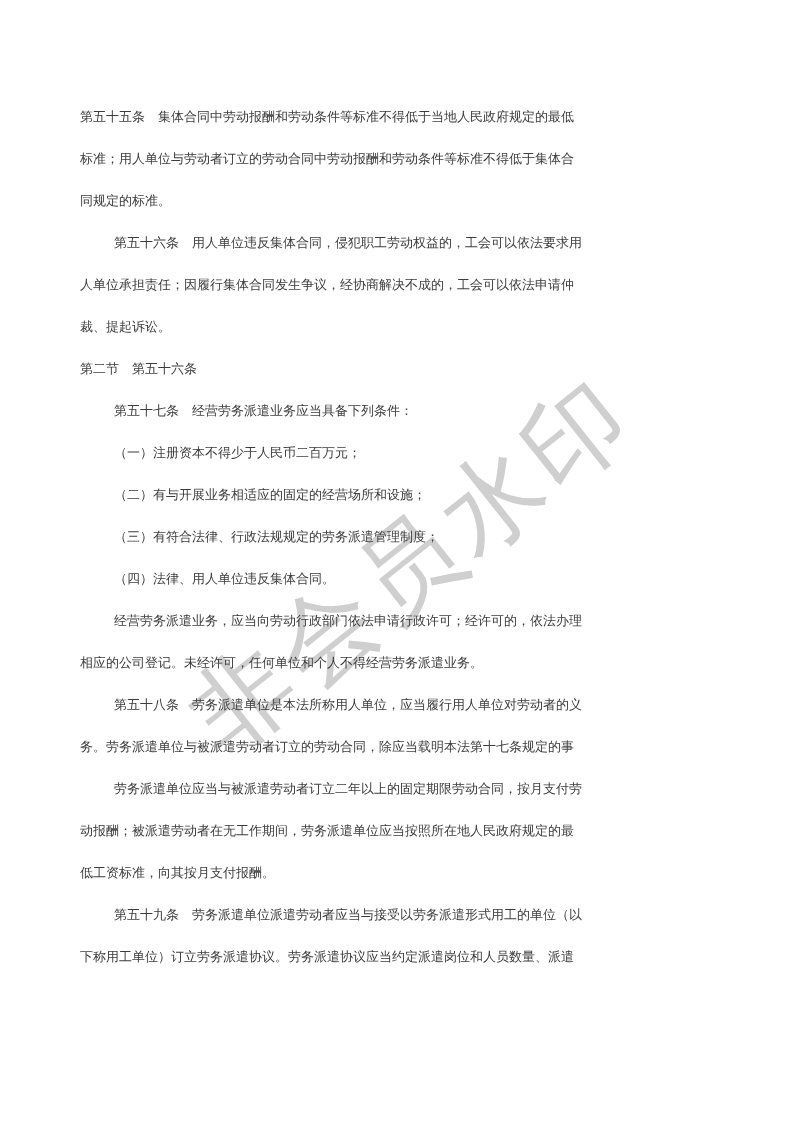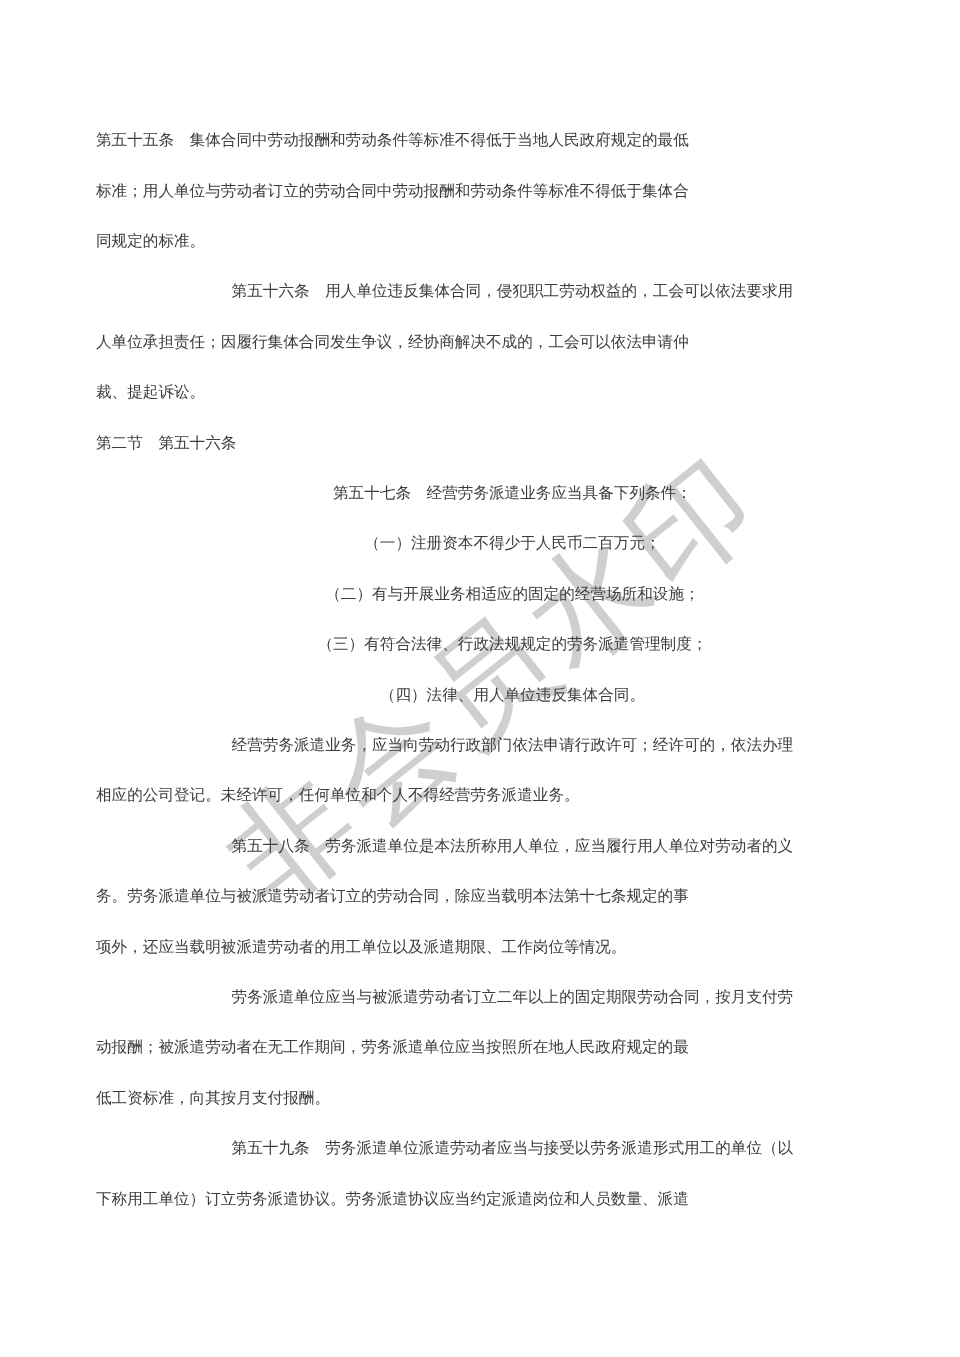--- a/index.html
+++ b/index.html
@@ -38,21 +38,20 @@
     height: 42px;
     line-height: 42px;
     font-size: 13px;
     white-space: nowrap;
     font-family: "Liberation Serif", "DejaVu Serif", serif;
     font-weight: 400;
   }
 
   .line.indent {
     padding-left: 34px; 
-    text-align: center;
   }
 </style>
 </head>
 <body>
 
 <div class="page">
   <div class="watermark" style="color: rgb(207, 207, 207); left: 412px; top: 567px; transform: translate(-50%, -50%) rotate(-38.5deg);">非会员水印</div>
   <div class="doc-body" style="color: rgb(60, 60, 60);">
       <div class="line">第五十五条　集体合同中劳动报酬和劳动条件等标准不得低于当地人民政府规定的最低</div>
       <div class="line">标准；用人单位与劳动者订立的劳动合同中劳动报酬和劳动条件等标准不得低于集体合</div>
@@ -63,20 +62,19 @@
       <div class="line">第二节　第五十六条</div>
       <div class="line indent">第五十七条　经营劳务派遣业务应当具备下列条件：</div>
       <div class="line indent">（一）注册资本不得少于人民币二百万元；</div>
       <div class="line indent">（二）有与开展业务相适应的固定的经营场所和设施；</div>
       <div class="line indent">（三）有符合法律、行政法规规定的劳务派遣管理制度；</div>
       <div class="line indent">（四）法律、用人单位违反集体合同。</div>
       <div class="line indent">经营劳务派遣业务，应当向劳动行政部门依法申请行政许可；经许可的，依法办理</div>
       <div class="line">相应的公司登记。未经许可，任何单位和个人不得经营劳务派遣业务。</div>
       <div class="line indent">第五十八条　劳务派遣单位是本法所称用人单位，应当履行用人单位对劳动者的义</div>
       <div class="line">务。劳务派遣单位与被派遣劳动者订立的劳动合同，除应当载明本法第十七条规定的事</div>
-      <div class="line">项外，还应当载明被派遣劳动者的用工单位以及派遣期限、工作岗位等情况。</div>
       <div class="line indent">劳务派遣单位应当与被派遣劳动者订立二年以上的固定期限劳动合同，按月支付劳</div>
       <div class="line">动报酬；被派遣劳动者在无工作期间，劳务派遣单位应当按照所在地人民政府规定的最</div>
       <div class="line">低工资标准，向其按月支付报酬。</div>
       <div class="line indent">第五十九条　劳务派遣单位派遣劳动者应当与接受以劳务派遣形式用工的单位（以</div>
       <div class="line">下称用工单位）订立劳务派遣协议。劳务派遣协议应当约定派遣岗位和人员数量、派遣</div>
     </div>
 </div>
 
 </body></html>

